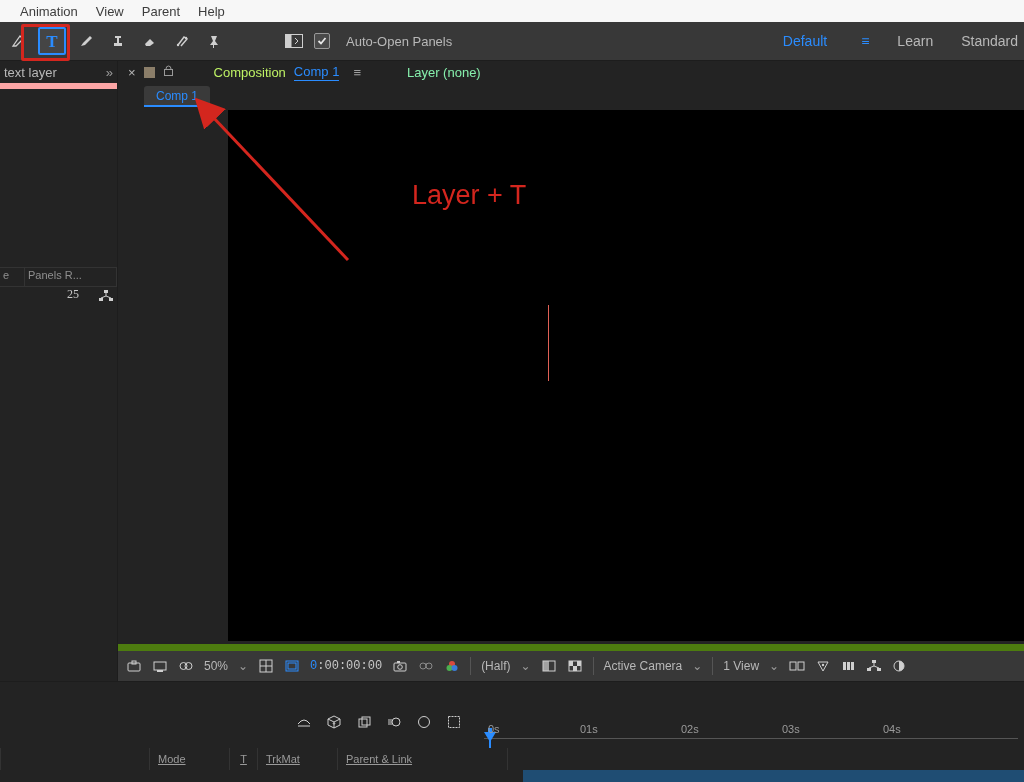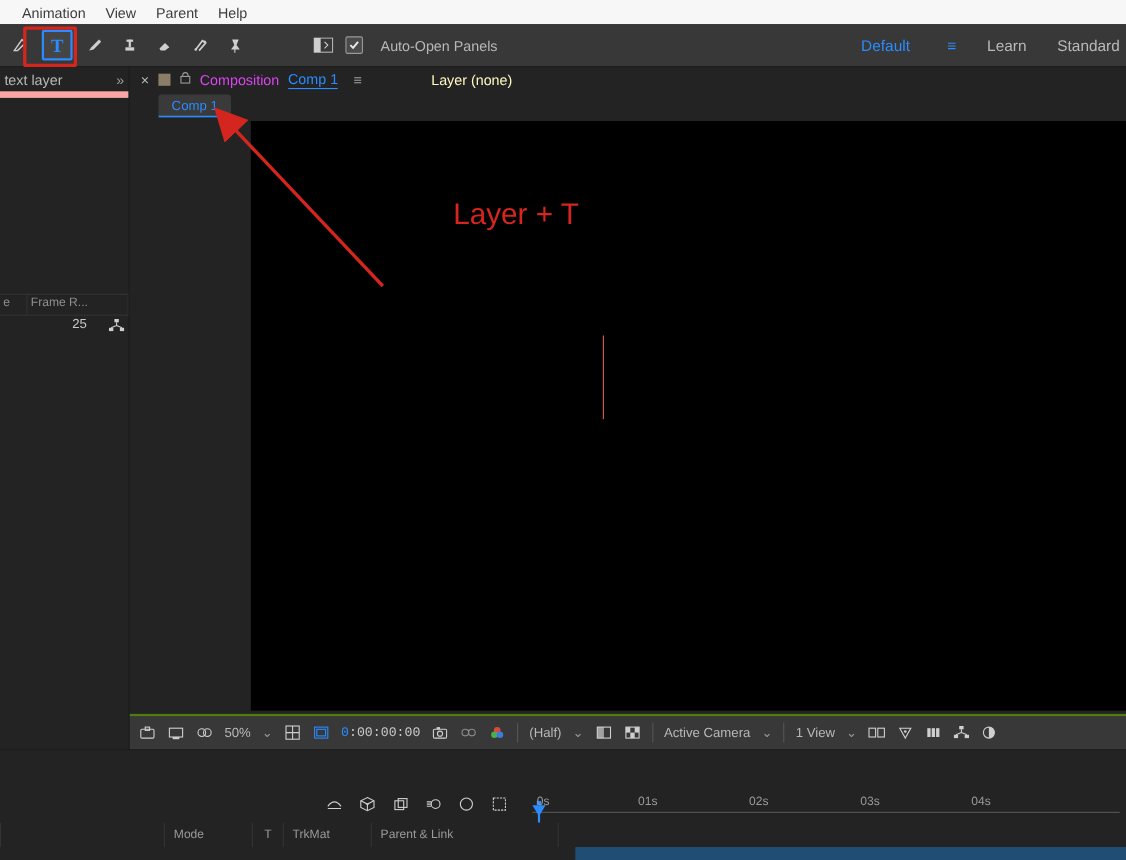--- a/index.html
+++ b/index.html
@@ -18,56 +18,56 @@
   .autoopen-check{width:14px;height:14px;border:1px solid #999;background:#4a4a4a;display:inline-flex;align-items:center;justify-content:center;border-radius:2px;}
   .autoopen-check svg{display:block;}
   .main{display:flex;height:620px;}
   .left-col{width:117px;display:flex;flex-direction:column;background:#232323;}
   .left-top{height:18px;padding:2px 4px;color:#b8b8b8;font-size:13px;border-bottom:6px solid #fca5a5;}
   .left-gap{flex:0 0 160px;}
   .left-sub{font-size:12px;color:#a8a8a8;padding:0 2px;height:18px;border-bottom:1px solid #333;}
   .left-hdr{display:flex;height:18px;font-size:11px;color:#8f8f8f;border-bottom:1px solid #333;}
   .left-hdr .col{flex:1;padding:1px 3px;border-right:1px solid #333;}
   .left-row{display:flex;height:18px;font-size:12px;color:#c8c8c8;}
-  .left-row .val{flex:1;text-align:right;padding-right:16px;}
+  .left-row .val{flex:1;text-align:right;padding-right:16px;font-family:Liberation Serif, serif;}
   .left-row .ico{width:22px;display:flex;align-items:center;justify-content:center;}
   .center-col{flex:1;display:flex;flex-direction:column;background:#232323;border-left:1px solid #1d1d1d;}
   .comp-head{height:22px;display:flex;align-items:center;gap:8px;padding:0 10px;font-size:13px;}
   .comp-head .close{color:#b8b8b8;}
   .comp-head .square{width:11px;height:11px;background:#8b7e69;}
   .comp-head .lock{color:#8f8f8f;}
-  .comp-head .label{color:#d946ef;}
+  .comp-head .label{color:#bef264;margin-left:32px;}
   .comp-head .link{color:#2a8cff;border-bottom:1px solid #2a8cff;padding-bottom:1px;}
   .comp-head .menu{color:#a0a0a0;margin-left:6px;}
-  .comp-head .layer{margin-left:55px;color:#fef9c3;text-align:center;}
+  .comp-head .layer{margin-left:38px;color:#86efac;text-align:center;}
   .comp-tabs{height:24px;display:flex;align-items:flex-end;padding-left:26px;}
   .comp-tab{background:#3a3a3a;border-bottom:2px solid #2a8cff;color:#2a8cff;font-size:12px;padding:3px 12px 2px 12px;border-radius:3px 3px 0 0;}
   .viewer-area{flex:1;display:flex;background:#232323;}
   .viewer-area .pad-left{width:110px;}
   .viewer-area .canvas-wrap{flex:1;position:relative;}
   .canvas{position:absolute;left:0;top:3px;right:0;bottom:3px;background:#000;}
   .annotation-text{position:absolute;left:184px;top:70px;color:#d4261e;font-size:27px;font-family:Arial,sans-serif;}
   .arrow-svg{position:absolute;left:-35px;top:-45px;pointer-events:none;}
   .text-cursor{position:absolute;left:320px;top:195px;width:1px;height:76px;background:#e06056;}
-  .view-ctrl{height:30px;background:#383838;border-top:2px solid #4d7c0f;padding:0 8px;gap:10px;font-size:12px;color:#b8b8b8;}
+  .view-ctrl{height:30px;background:#383838;border-top:7px solid #4d7c0f;padding:0 8px;gap:10px;font-size:12px;color:#b8b8b8;}
   .view-ctrl .sep{width:1px;height:18px;background:#555;}
   .view-ctrl svg{display:block;}
   .vc-item{display:flex;align-items:center;gap:4px;}
   .chev{color:#9a9a9a;}
   .tc{color:#c8c8c8;font-family:Liberation Mono, monospace;font-size:12px;}
   .tc .blue{color:#2a8cff;}
   .footer{background:#232323;}
   .footer-row1{height:32px;border-top:1px solid #1d1d1d;}
-  .footer-row2{height:34px;display:flex;align-items:center;gap:14px;padding-left:296px;color:#b8b8b8;}
+  .footer-row2{height:34px;display:flex;align-items:flex-start;gap:14px;padding-left:296px;color:#b8b8b8;}
   .footer-row2 svg{display:block;}
   .timeline-ruler{position:relative;flex:1;height:34px;}
   .ruler-line{position:absolute;left:8px;right:6px;top:24px;height:1px;background:#555;}
   .ruler-tick{position:absolute;top:9px;font-size:11px;color:#9a9a9a;}
   .playhead{position:absolute;left:6px;top:14px;}
-  .footer-cols{height:22px;display:flex;align-items:center;font-size:11px;color:#9a9a9a;}
+  .footer-cols{height:22px;display:flex;align-items:center;font-size:11px;color:#9a9a9a;text-decoration:underline;}
   .footer-cols .cell{border-right:1px solid #333;padding:2px 8px;height:100%;box-sizing:border-box;display:flex;align-items:center;}
   .blue-bar{height:17px;background:#1f4d73;margin-left:523px;}
   .ico16{width:16px;height:16px;}
 </style>
 </head>
 <body>
 
 <div class="row menubar">
   <span style="width:2px"></span>
   <span>Animation</span>
@@ -147,21 +147,21 @@
 
   <div class="left-col">
     <div class="left-top" style="display:flex;align-items:center;justify-content:space-between;">
       <span>text layer</span>
       <span style="color:#9a9a9a;">»</span>
     </div>
     <div class="left-gap"></div>
     <div class="left-sub"></div>
     <div class="left-hdr">
       <div class="col" style="flex:0 0 18px;">e</div>
-      <div class="col">Frame R...</div>
+      <div class="col">Panels R...</div>
     </div>
     <div class="left-row">
       <span class="val">25</span>
       <span class="ico">
         <svg width="14" height="12" viewBox="0 0 14 12">
             <rect x="5" y="0" width="4" height="3" fill="#cfcfcf"></rect>
             <rect x="0" y="8" width="4" height="3" fill="#cfcfcf"></rect>
             <rect x="10" y="8" width="4" height="3" fill="#cfcfcf"></rect>
             <path d="M7 3 L7 6 M7 6 L2 8 M7 6 L12 8" stroke="#cfcfcf" fill="none"></path>
           </svg>

